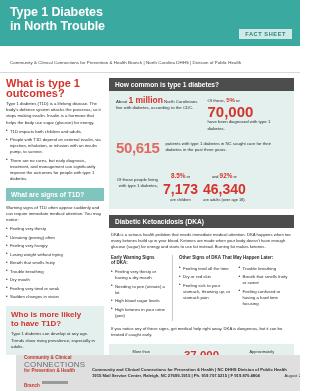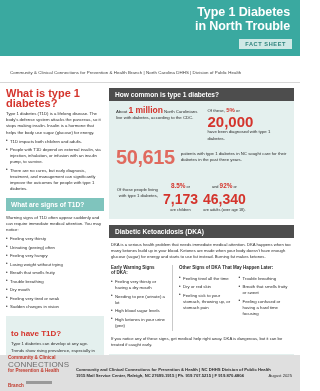--- a/index.html
+++ b/index.html
@@ -7,24 +7,23 @@
     width:300px; height:391px;
     background:#ffffff;
     font-family:"Liberation Sans", sans-serif;
     overflow:hidden;
   }
   .page { width:300px; height:391px; position:relative; background:#fff; }
 
   
   .header {
     background:#3aa9a0;
-    height:56px;
+    height:46px;
     padding:6px 10px 17px 10px;
     position:relative;
-    text-align:right;
   }
   .header h1 {
     color:#ffffff;
     font-size:12.5px;
     line-height:13.5px;
     font-weight:bold;
     letter-spacing:-0.1px;
   }
   .fact-sheet {
     position:absolute;
@@ -125,21 +124,21 @@
     font-weight:bold;
   }
   .n-1m { font-size:8.5px; }
   .n-50k { font-size:15px; line-height:15px; display:block; }
   .pct5 { font-size:6px; }
 
   .row2 { display:flex; align-items:center; gap:6px; margin-top:5px; }
   .n-50615 {
     color:#e06a5e;
     font-weight:bold;
-    font-size:20px;
+    font-size:15px;
     line-height:21px;
     letter-spacing:-0.4px;
   }
   .row2 .desc { font-size:4.3px; line-height:6.2px; color:#2b2b2b; flex:1; }
 
   .row3 { display:flex; align-items:center; gap:5px; margin-top:6px; }
   .r3-label { font-size:4.3px; line-height:5.8px; color:#2b2b2b; width:42px; text-align:right; }
   .r3-stat { text-align:center; }
   .r3-pct { color:#d4342c; font-size:6.4px; font-weight:bold; }
   .r3-num { color:#d4342c; font-size:14px; font-weight:bold; line-height:14px; }
@@ -176,21 +175,21 @@
   .bot-cell { flex:1; }
   .bot-pre { font-size:3.9px; color:#2b2b2b; line-height:5px; }
   .bot-big { color:#d4342c; font-weight:bold; font-size:12.5px; line-height:13px; }
   .bot-big-num { color:#d4342c; font-weight:bold; font-size:11.5px; line-height:12.5px; }
   .bot-bold { font-size:4.1px; font-weight:bold; color:#2b2b2b; line-height:5.2px; }
   .bot-sm { font-size:3.9px; color:#2b2b2b; line-height:5px; }
 
   
   .footer {
     position:absolute;
-    left:0; bottom:0;
+    left:16px; bottom:0;
     width:300px; height:36px;
     background:#dfdfdf;
     display:flex;
     align-items:center;
     padding:0 8px;
     gap:8px;
   }
   .logo { width:60px; flex:0 0 60px; line-height:1; }
   .logo .l1 { color:#c0392b; font-size:4.6px; font-weight:bold; }
   .logo .l2 { color:#6d6d6d; font-size:8px; letter-spacing:0.2px; }
@@ -217,21 +216,21 @@
     <span>Community &amp; Clinical Connections for Prevention &amp; Health Branch | North Carolina DHHS | Division of Public Health</span>
   </div>
 
   <div class="content">
 
     <div class="col-left">
 
       <div>
         <div class="redhead">
           <span>What is type 1</span><br>
-          <span>diabetes?</span>
+          <span>outcomes?</span>
         </div>
         <div class="bodytext">Type 1 diabetes (T1D) is a lifelong disease. The body's defense system attacks the pancreas, so it stops making insulin. Insulin is a hormone that helps the body use sugar (glucose) for energy.</div>
         <ul class="ul">
           <li>T1D impacts both children and adults.</li>
           <li>People with T1D depend on external insulin, via injection, inhalation, or infusion with an insulin pump, to survive.</li>
           <li>There are no cures, but early diagnosis, treatment, and management can significantly improve the outcomes for people with type 1 diabetes.</li>
         </ul>
       </div>
 
       <div class="tealhead">What are signs of T1D?</div>
@@ -245,40 +244,40 @@
           <li>Breath that smells fruity</li>
           <li>Trouble breathing</li>
           <li>Dry mouth</li>
           <li>Feeling very tired or weak</li>
           <li>Sudden changes in vision</li>
         </ul>
       </div>
 
       <div class="sec-box">
         <div class="redhead">
-          <br>
+          <span>Who is more likely</span><br>
           <span>to have T1D?</span>
         </div>
         <div class="bodytext">Type 1 diabetes can develop at any age. Trends show rising prevalence, especially in adults.</div>
       </div>
 
     </div>
 
     <div class="col-right">
 
       <div class="darkhead">How common is type 1 diabetes?</div>
       <div class="stat-panel">
 
         <div class="row1">
           <div class="r1-left inlinetxt">
             <span>About </span><span class="big-red n-1m">1 million</span><span> North Carolinians live with diabetes, according to the CDC.</span>
           </div>
           <div class="r1-right inlinetxt">
             <span>Of these, </span><span class="big-red pct5">5%</span><span> or</span>
-            <span class="big-red n-50k">20,000</span>
+            <span class="big-red n-50k">70,000</span>
             <span>have been diagnosed with type 1 diabetes.</span>
           </div>
         </div>
 
         <div class="row2">
           <div class="n-50615">50,615</div>
           <div class="desc">patients with type 1 diabetes in NC sought care for their diabetes in the past three years.</div>
         </div>
 
         <div class="row3">

